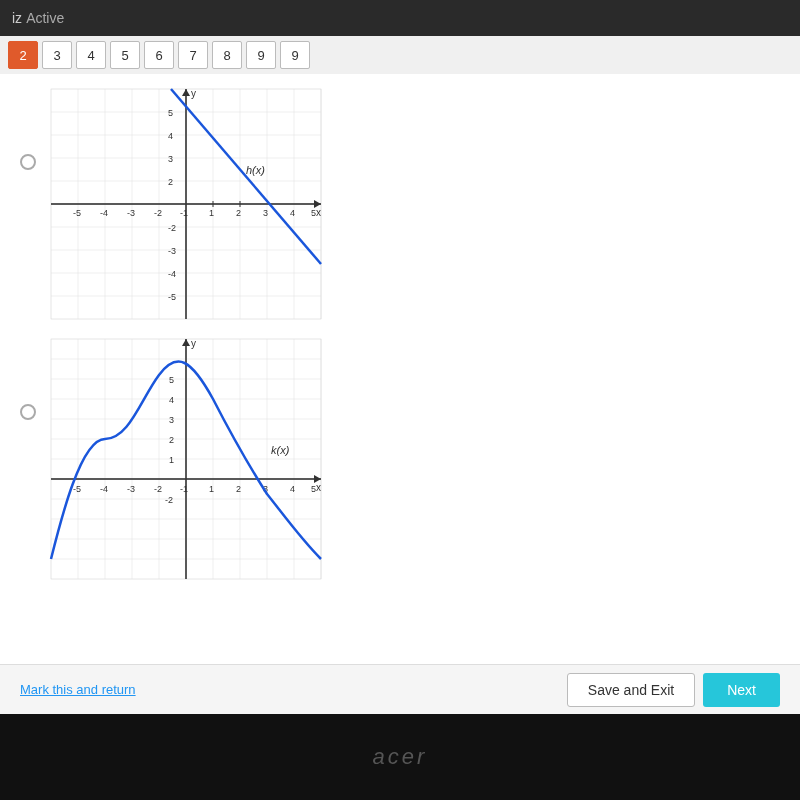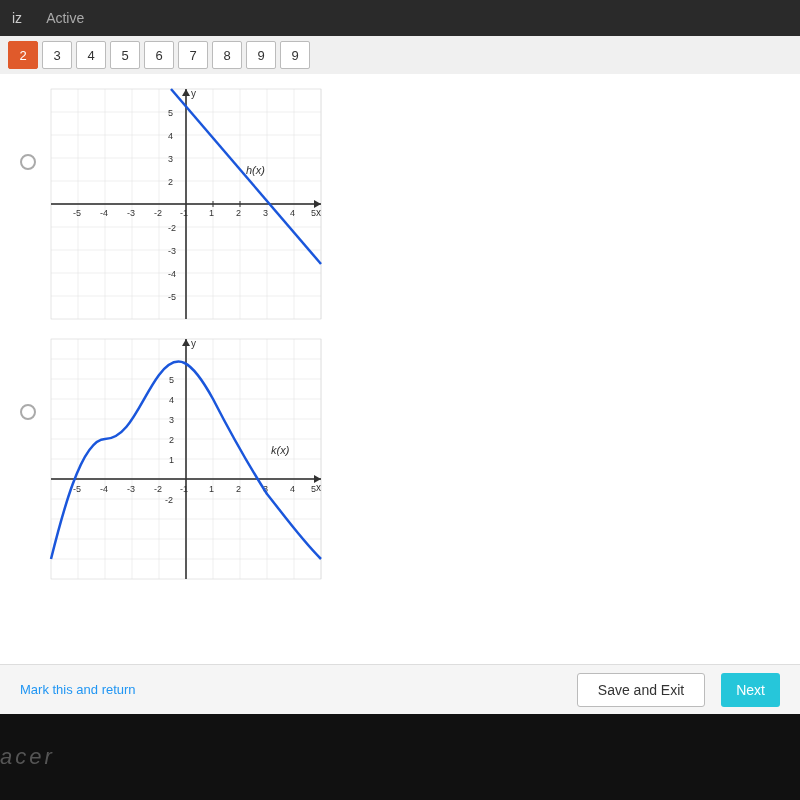--- a/index.html
+++ b/index.html
@@ -12,21 +12,21 @@
       position: relative;
     }
 
     
     .top-bar {
       background: #2a2a2a;
       height: 36px;
       display: flex;
       align-items: center;
       padding: 0 12px;
-      gap: 24px;
+      gap: 4px;
     }
     .top-bar-title {
       color: #ccc;
       font-size: 14px;
     }
     .top-bar-status {
       color: #aaa;
       font-size: 14px;
       text-align: right;
     }
@@ -112,52 +112,53 @@
       height: 50px;
       display: flex;
       align-items: center;
       justify-content: space-between;
       padding: 0 20px;
       border-top: 1px solid #ddd;
     }
     .mark-return-link {
       color: #2196F3;
       font-size: 13px;
+      text-decoration: underline;
       cursor: pointer;
     }
     .btn-group {
       display: flex;
-      gap: 16px;
+      gap: 8px;
     }
     .btn-save {
       background: #fff;
       border: 1px solid #bbb;
       padding: 8px 20px;
       font-size: 14px;
       color: #333;
       cursor: pointer;
       border-radius: 3px;
     }
     .btn-next {
       background: #26c6da;
       border: none;
-      padding: 8px 15px;
+      padding: 8px 24px;
       font-size: 14px;
       color: #fff;
       cursor: pointer;
       border-radius: 3px;
     }
 
     
     .dark-bottom {
       background: #111;
       height: 86px;
       display: flex;
       align-items: center;
-      justify-content: flex-start;
+      justify-content: center;
     }
     .acer-logo {
       color: #555;
       font-size: 22px;
       letter-spacing: 3px;
       font-style: italic;
     }
   </style>
 </head>
 <body>

